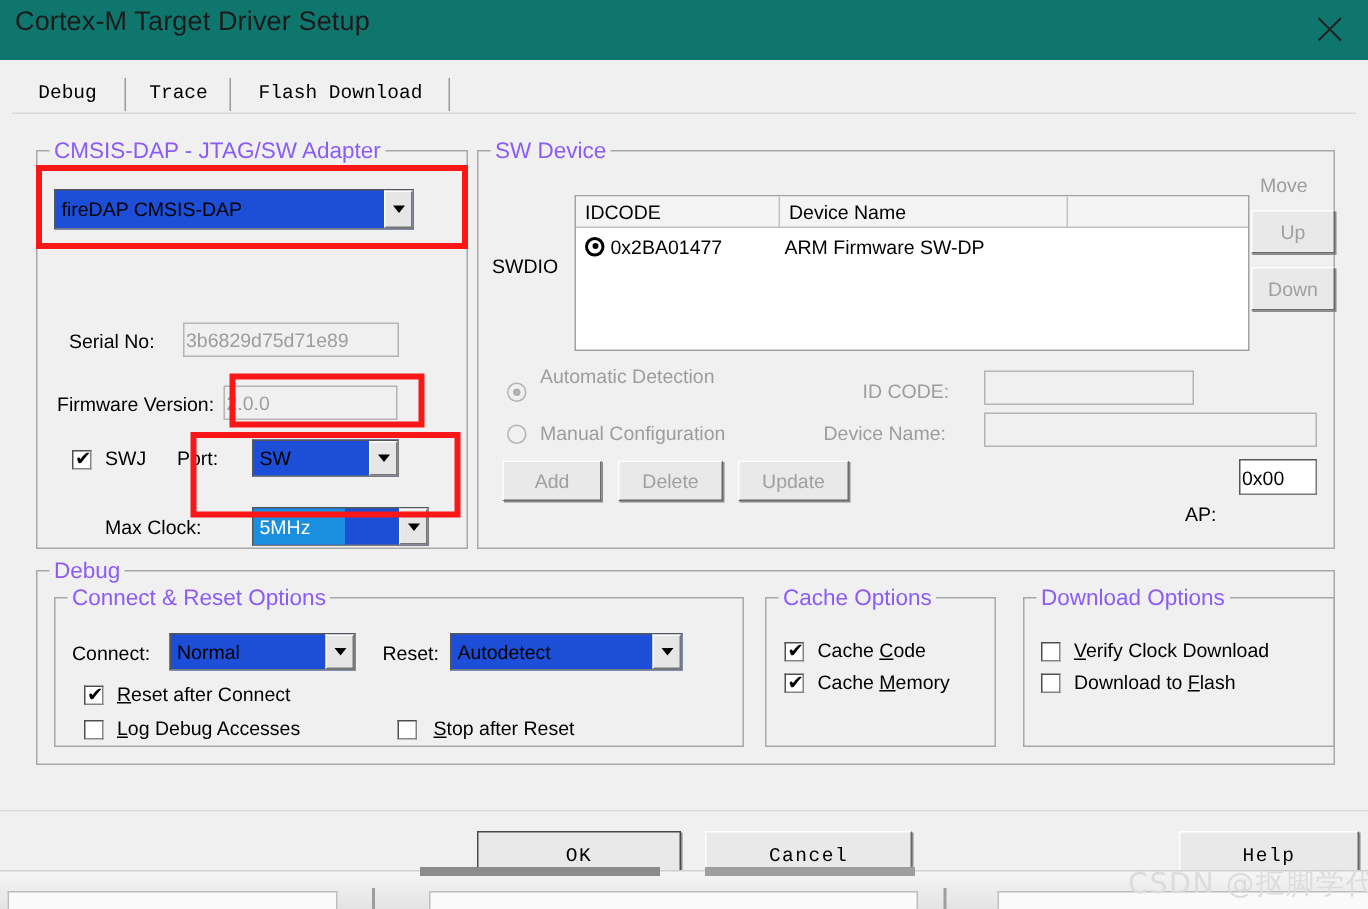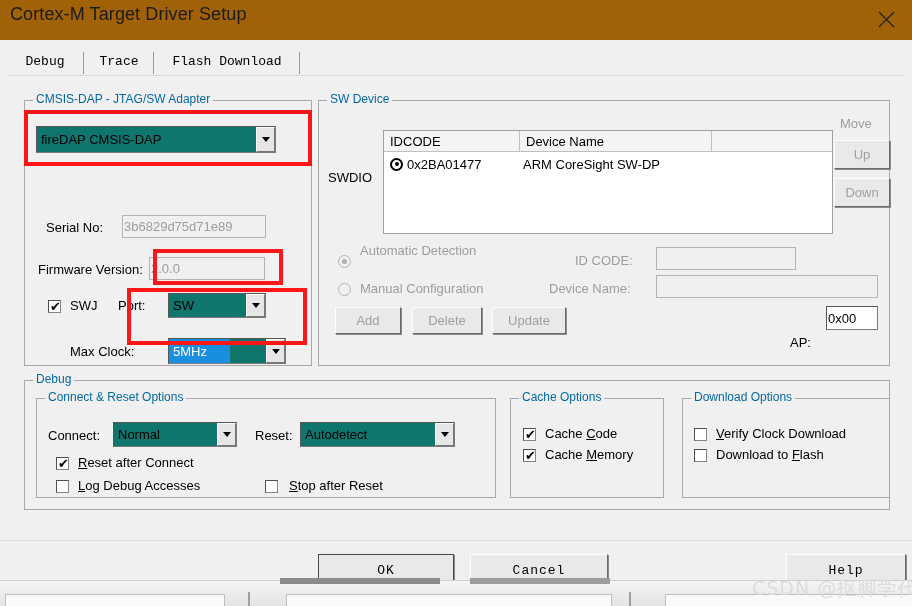--- a/index.html
+++ b/index.html
@@ -5,51 +5,51 @@
   html,body{margin:0;padding:0;}
   body{
     width:912px;height:606px;overflow:hidden;
     background:#ffffff;
     font-family:"Liberation Sans", sans-serif;
     -webkit-font-smoothing:none;
   }
   #app{position:relative;width:912px;height:606px;}
 
   
-  .titlebar{position:absolute;left:0;top:0;width:912px;height:40px;background:#a16207;}
+  .titlebar{position:absolute;left:0;top:0;width:912px;height:40px;background:#0f766e;}
   .title-text{position:absolute;left:10px;top:4px;font-size:18px;color:#1b1b1b;letter-spacing:.1px;}
   .close-btn{position:absolute;right:8px;top:2px;width:36px;height:34px;display:flex;align-items:center;justify-content:center;color:#222;}
   .close-btn svg{display:block;}
 
   
   .dialog{position:absolute;left:0;top:40px;width:912px;height:540px;background:#f0f0f0;}
 
   
   .tabstrip{position:absolute;left:0;top:8px;width:912px;height:28px;}
   .tab{position:absolute;top:0;height:27px;font-family:"Liberation Mono","DejaVu Sans Mono",monospace;font-size:13px;color:#000;
        display:flex;align-items:center;justify-content:center;background:#f0f0f0;}
   .tab.active{background:#f0f0f0;border-left:1px solid #f0f0f0;}
   .tab-sep{position:absolute;top:4px;width:1px;height:22px;background:#9a9a9a;}
   .tabline{position:absolute;left:8px;top:35px;width:896px;height:1px;background:#d8d8d8;}
 
   .panelarea{position:absolute;left:8px;top:36px;width:896px;height:460px;background:#f0f0f0;}
 
   
   .group{position:absolute;border:1px solid #a8a8a8;}
-  .group-title{position:absolute;background:#f0f0f0;padding:0 3px;font-size:12px;color:#0369a1;white-space:nowrap;}
+  .group-title{position:absolute;background:#f0f0f0;padding:0 3px;font-size:15px;color:#8b5cf6;white-space:nowrap;}
 
   
   .lbl{position:absolute;font-size:13px;color:#000;white-space:nowrap;}
   .lbl.dis{color:#9d9d9d;}
 
   .textbox{position:absolute;background:#fff;border:1px solid #7a7a7a;border-top-color:#565656;border-left-color:#565656;
            box-sizing:border-box;font-size:13px;color:#000;display:flex;align-items:center;padding-left:1px;overflow:hidden;white-space:nowrap;}
   .textbox.dis{background:#f0f0f0;border-color:#b4b4b4;color:#9d9d9d;}
 
-  .combo{position:absolute;background:#0f766e;border:1px solid #7a7a7a;border-top-color:#565656;border-left-color:#565656;
+  .combo{position:absolute;background:#1d4ed8;border:1px solid #7a7a7a;border-top-color:#565656;border-left-color:#565656;
          box-sizing:border-box;display:flex;align-items:center;gap:36px;}
   .combo .val{flex:1;font-size:13px;color:#000;padding-left:4px;overflow:hidden;white-space:nowrap;}
   .combo .val.sel{background:#1a8fe0;color:#fff;height:100%;display:flex;align-items:center;margin:0;padding-left:4px;}
   .combo .arrow{width:19px;height:100%;box-sizing:border-box;background:#e6e6e6;border:1px solid #fff;border-right-color:#767676;border-bottom-color:#767676;
                 display:flex;align-items:center;justify-content:center;flex:0 0 19px;}
   .caret{width:0;height:0;border-left:4px solid transparent;border-right:4px solid transparent;border-top:5px solid #000;}
 
   .btn{position:absolute;box-sizing:border-box;background:#e9e9e9;border:1px solid #888;
        border-top-color:#fdfdfd;border-left-color:#fdfdfd;border-right-color:#6a6a6a;border-bottom-color:#6a6a6a;
        box-shadow:1px 1px 0 #8a8a8a;display:flex;align-items:center;justify-content:center;font-size:13px;color:#000;}
@@ -167,21 +167,21 @@
 
       <div class="listbox" style="left:375px;top:54px;width:450px;height:104px;">
         <div class="list-hdr">
           <div class="hcell" style="width:136px;">IDCODE</div>
           <div class="hcell" style="width:192px;">Device Name</div>
           <div class="hcell" style="width:120px;border-right:none;"></div>
         </div>
         <div class="list-row">
           <span class="bull"></span>
           <span style="width:116px;">0x2BA01477</span>
-          <span>ARM CoreSight SW-DP</span>
+          <span>ARM Firmware SW-DP</span>
         </div>
       </div>
 
       <div class="lbl dis" style="left:832px;top:40px;">Move</div>
       <div class="btn dis" style="left:826px;top:64px;width:56px;height:29px;">Up</div>
       <div class="btn dis" style="left:826px;top:102px;width:56px;height:29px;">Down</div>
 
       <div class="rb" style="left:330px;top:179px;">
           <span class="dot"></span>
         </div>

